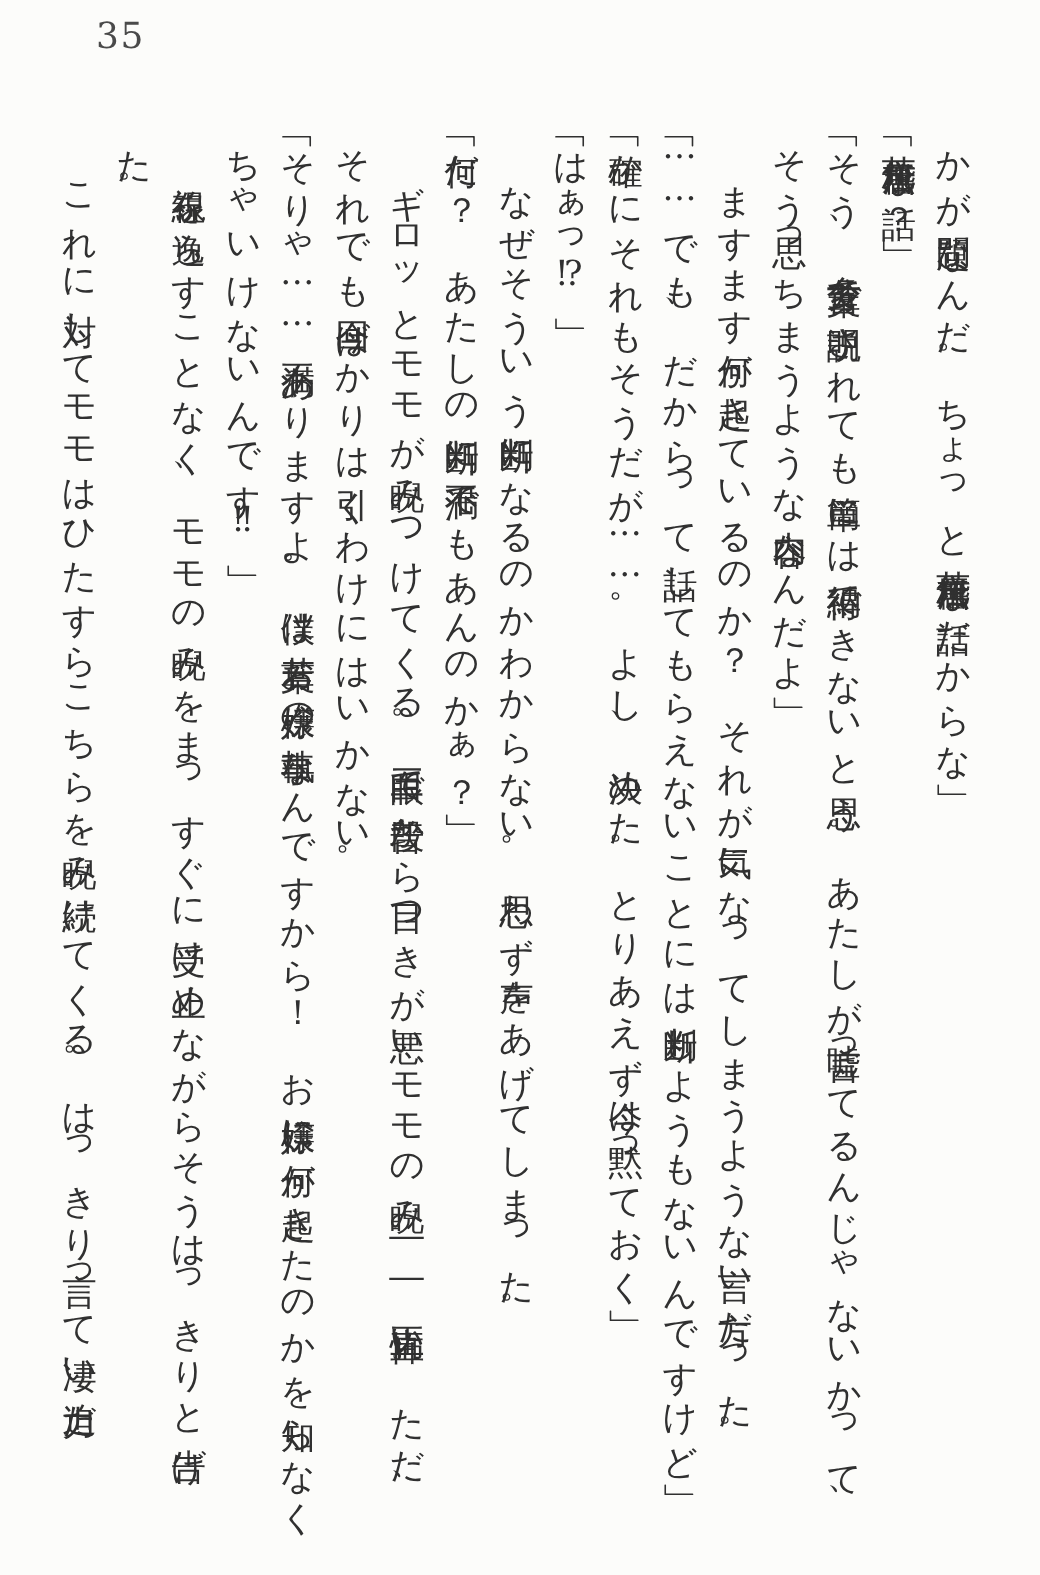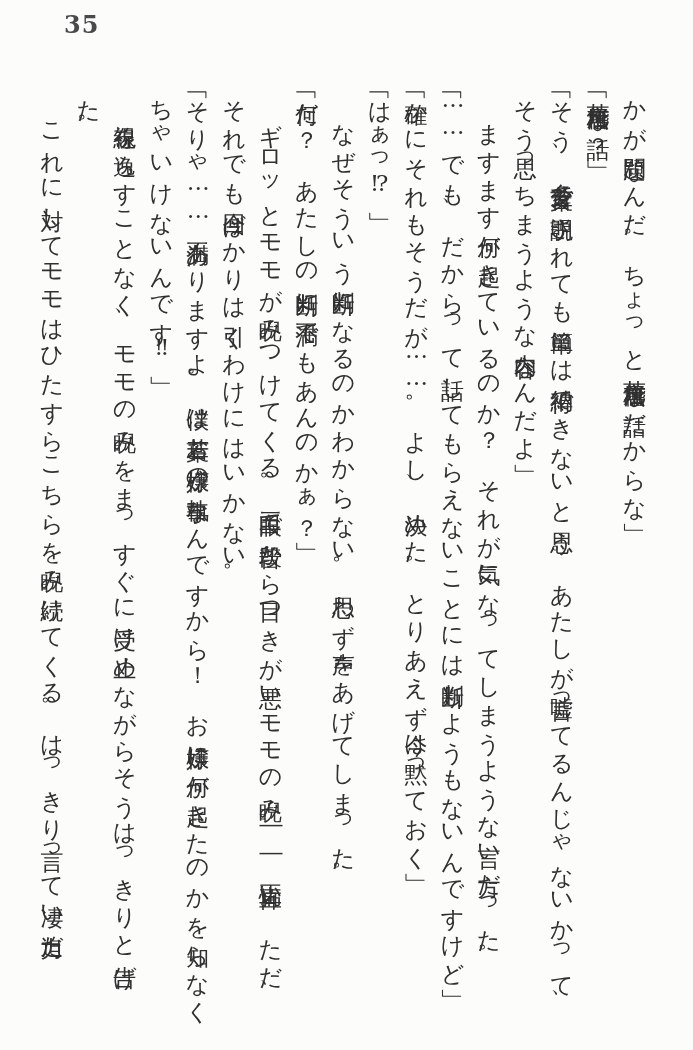--- a/index.html
+++ b/index.html
@@ -19,21 +19,20 @@
     inset: 0;
   }
   .page-number {
     position: absolute;
     top: 10px;
     left: 64px;
     font-size: 24px;
     color: #4a4a4a;
     letter-spacing: 1px;
     font-family: "DejaVu Serif", serif;
-    font-weight: bold;
   }
   .text-block {
     position: absolute;
     top: 84px;
     right: 40px;
     height: 934px;
     writing-mode: vertical-rl;
     text-orientation: upright;
     font-size: 23px;
     line-height: 36.4px;

